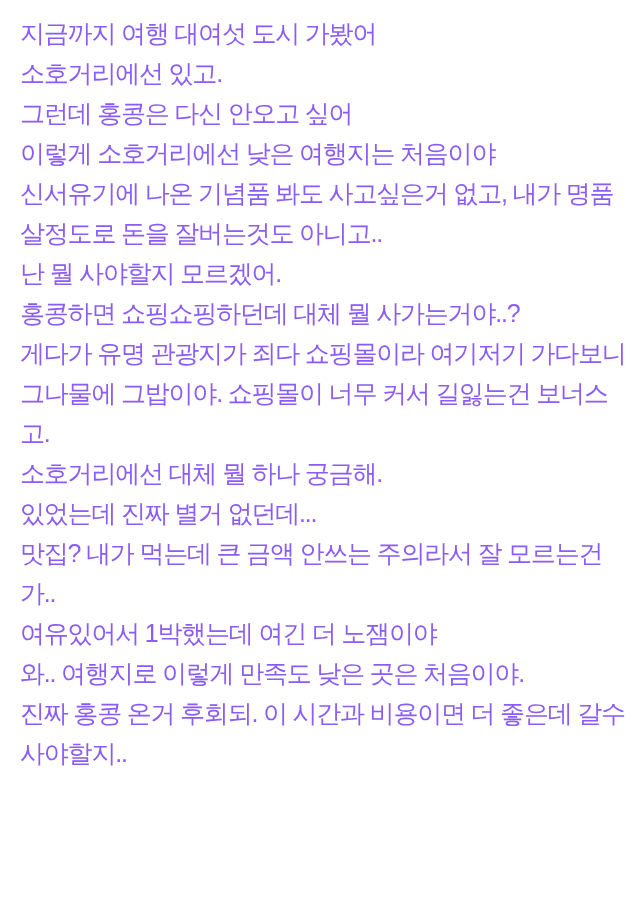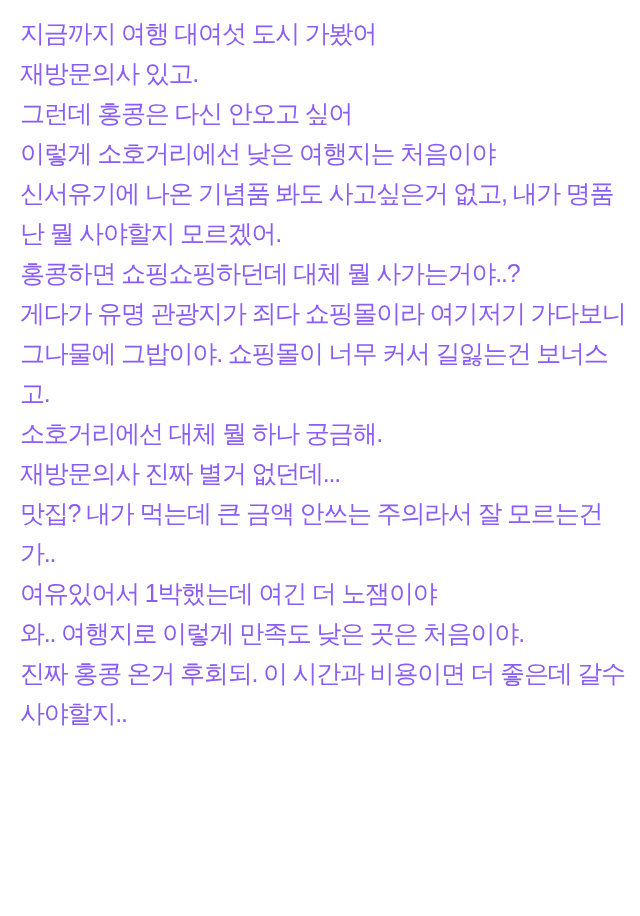--- a/index.html
+++ b/index.html
@@ -23,30 +23,31 @@
     letter-spacing: -1.2px;
     color: #8b5cf6;
     white-space: nowrap;
   }
 </style>
 </head>
 <body>
 
 <div class="post-body">
   <div class="text-line">지금까지 여행 대여섯 도시 가봤어</div>
-  <div class="text-line">재방문의사 있고.</div>
+  <div class="text-line">소호거리에선 있고.</div>
   <div class="text-line">그런데 홍콩은 다신 안오고 싶어</div>
   <div class="text-line">이렇게 소호거리에선 낮은 여행지는 처음이야</div>
   <div class="text-line">신서유기에 나온 기념품 봐도 사고싶은거 없고, 내가 명품</div>
+  <div class="text-line">살정도로 돈을 잘버는것도 아니고..</div>
   <div class="text-line">난 뭘 사야할지 모르겠어.</div>
   <div class="text-line">홍콩하면 쇼핑쇼핑하던데 대체 뭘 사가는거야..?</div>
   <div class="text-line">게다가 유명 관광지가 죄다 쇼핑몰이라 여기저기 가다보니</div>
   <div class="text-line">그나물에 그밥이야. 쇼핑몰이 너무 커서 길잃는건 보너스</div>
   <div class="text-line">고.</div>
   <div class="text-line">소호거리에선 대체 뭘 하나 궁금해.</div>
-  <div class="text-line">재방문의사 진짜 별거 없던데...</div>
+  <div class="text-line">있었는데 진짜 별거 없던데...</div>
   <div class="text-line">맛집? 내가 먹는데 큰 금액 안쓰는 주의라서 잘 모르는건</div>
   <div class="text-line">가..</div>
   <div class="text-line">여유있어서 1박했는데 여긴 더 노잼이야</div>
   <div class="text-line">와.. 여행지로 이렇게 만족도 낮은 곳은 처음이야.</div>
   <div class="text-line">진짜 홍콩 온거 후회되. 이 시간과 비용이면 더 좋은데 갈수</div>
   <div class="text-line">사야할지..</div>
 </div>
 
 </body></html>

